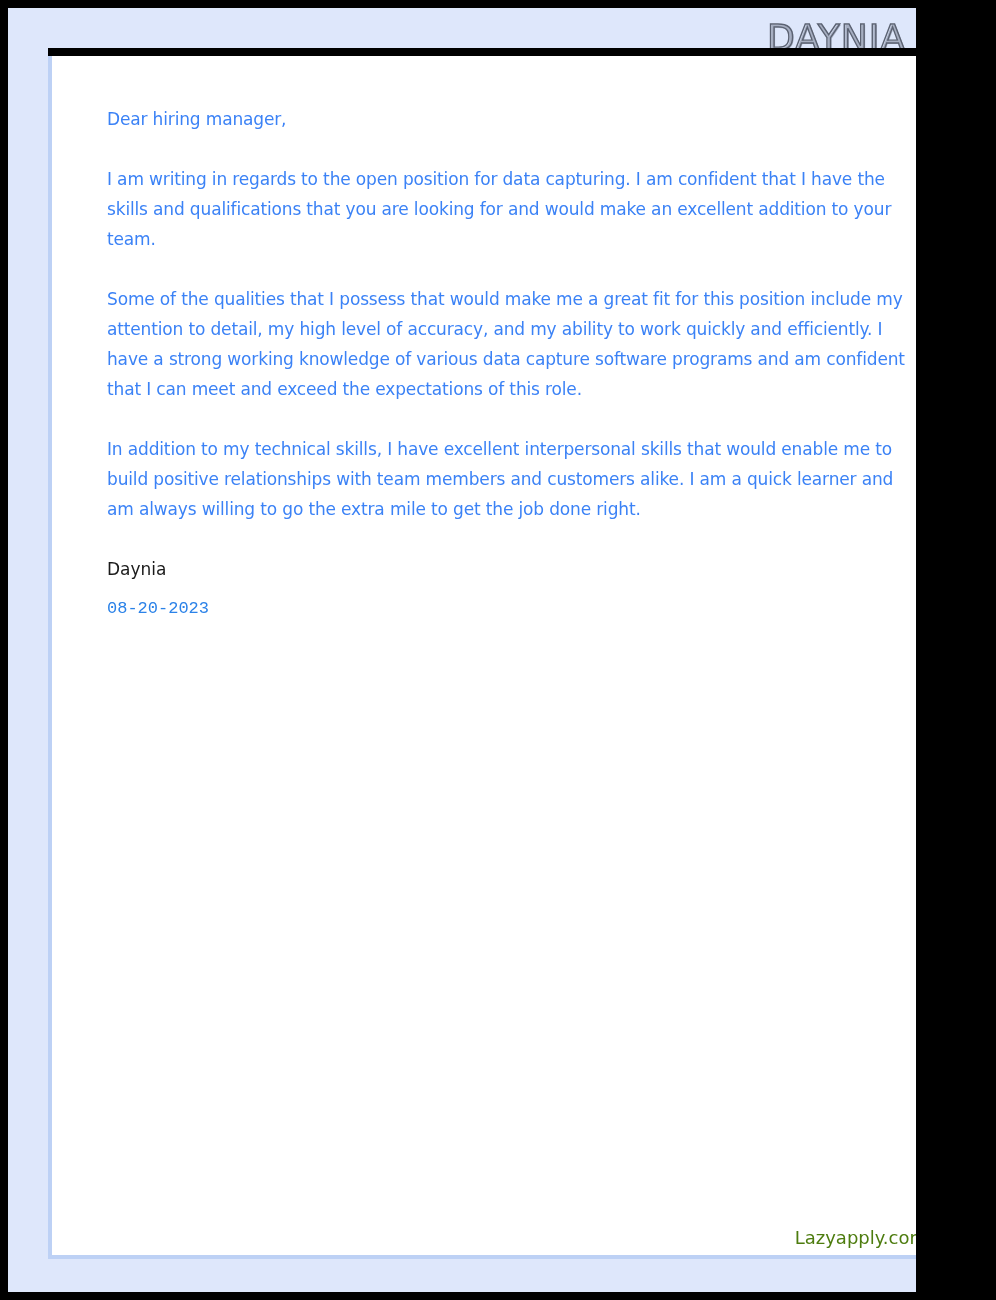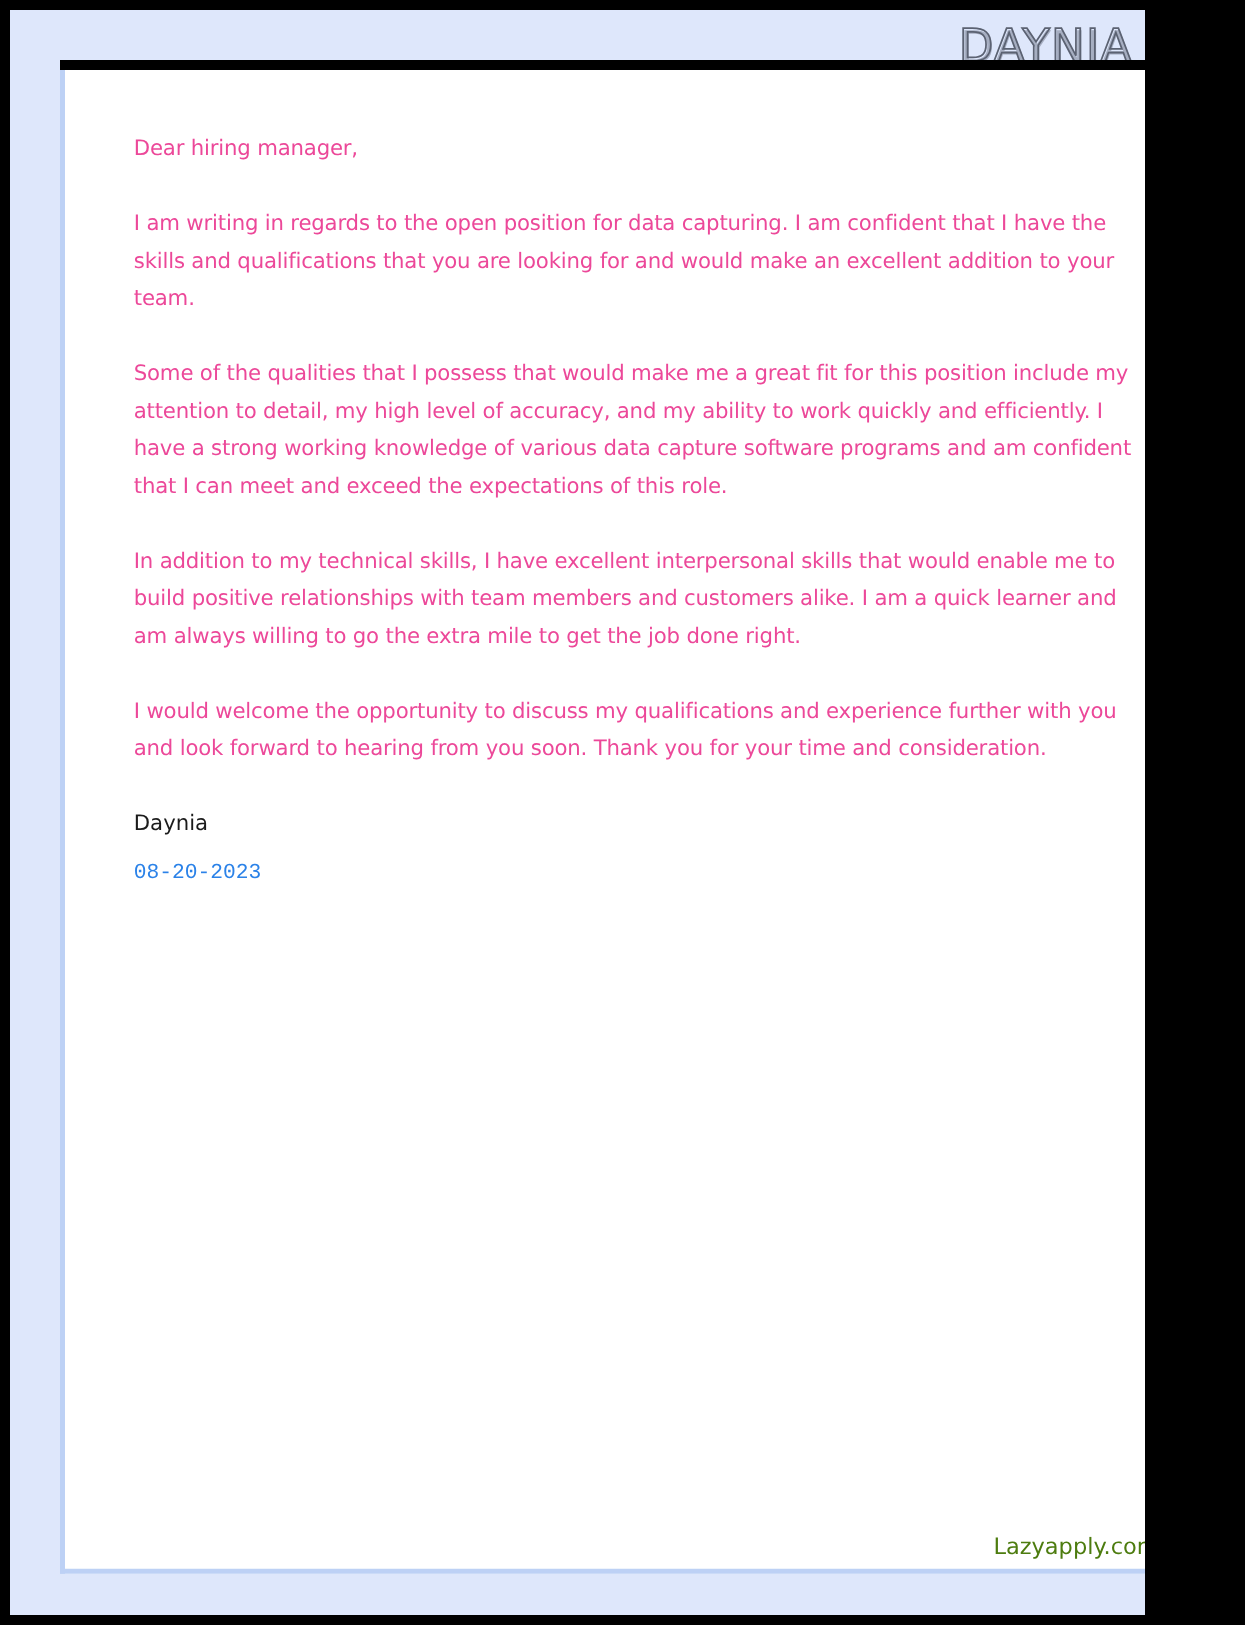--- a/index.html
+++ b/index.html
@@ -82,21 +82,21 @@
     left: 55px;
     top: 48px;
     width: 800px;
   }
 
   .para {
     margin: 0 0 30px 0;
     font-family: "DejaVu Sans", sans-serif;
     font-size: 17px;
     line-height: 30px;
-    color: #ec4899;
+    color: #3b82f6;
     text-align: left;
     letter-spacing: -0.15px;
   }
 
   .signoff {
     margin: 0 0 30px 0;
     font-family: "DejaVu Sans", sans-serif;
     font-size: 17px;
     line-height: 30px;
     color: #1b1b1b;
@@ -144,21 +144,20 @@
       <div class="letter-body">
 
         <p class="para">Dear hiring manager,</p>
 
         <p class="para">I am writing in regards to the open position for data capturing. I am confident that I have the skills and qualifications that you are looking for and would make an excellent addition to your team.</p>
 
         <p class="para">Some of the qualities that I possess that would make me a great fit for this position include my attention to detail, my high level of accuracy, and my ability to work quickly and efficiently. I have a strong working knowledge of various data capture software programs and am confident that I can meet and exceed the expectations of this role.</p>
 
         <p class="para">In addition to my technical skills, I have excellent interpersonal skills that would enable me to build positive relationships with team members and customers alike. I am a quick learner and am always willing to go the extra mile to get the job done right.</p>
 
-        <p class="para">I would welcome the opportunity to discuss my qualifications and experience further with you and look forward to hearing from you soon. Thank you for your time and consideration.</p>
 
 
         <p class="signer">Daynia</p>
 
         <p class="date">08-20-2023</p>
 
       </div>
 
       <div class="footer">Lazyapply.com</div>
     </div>

